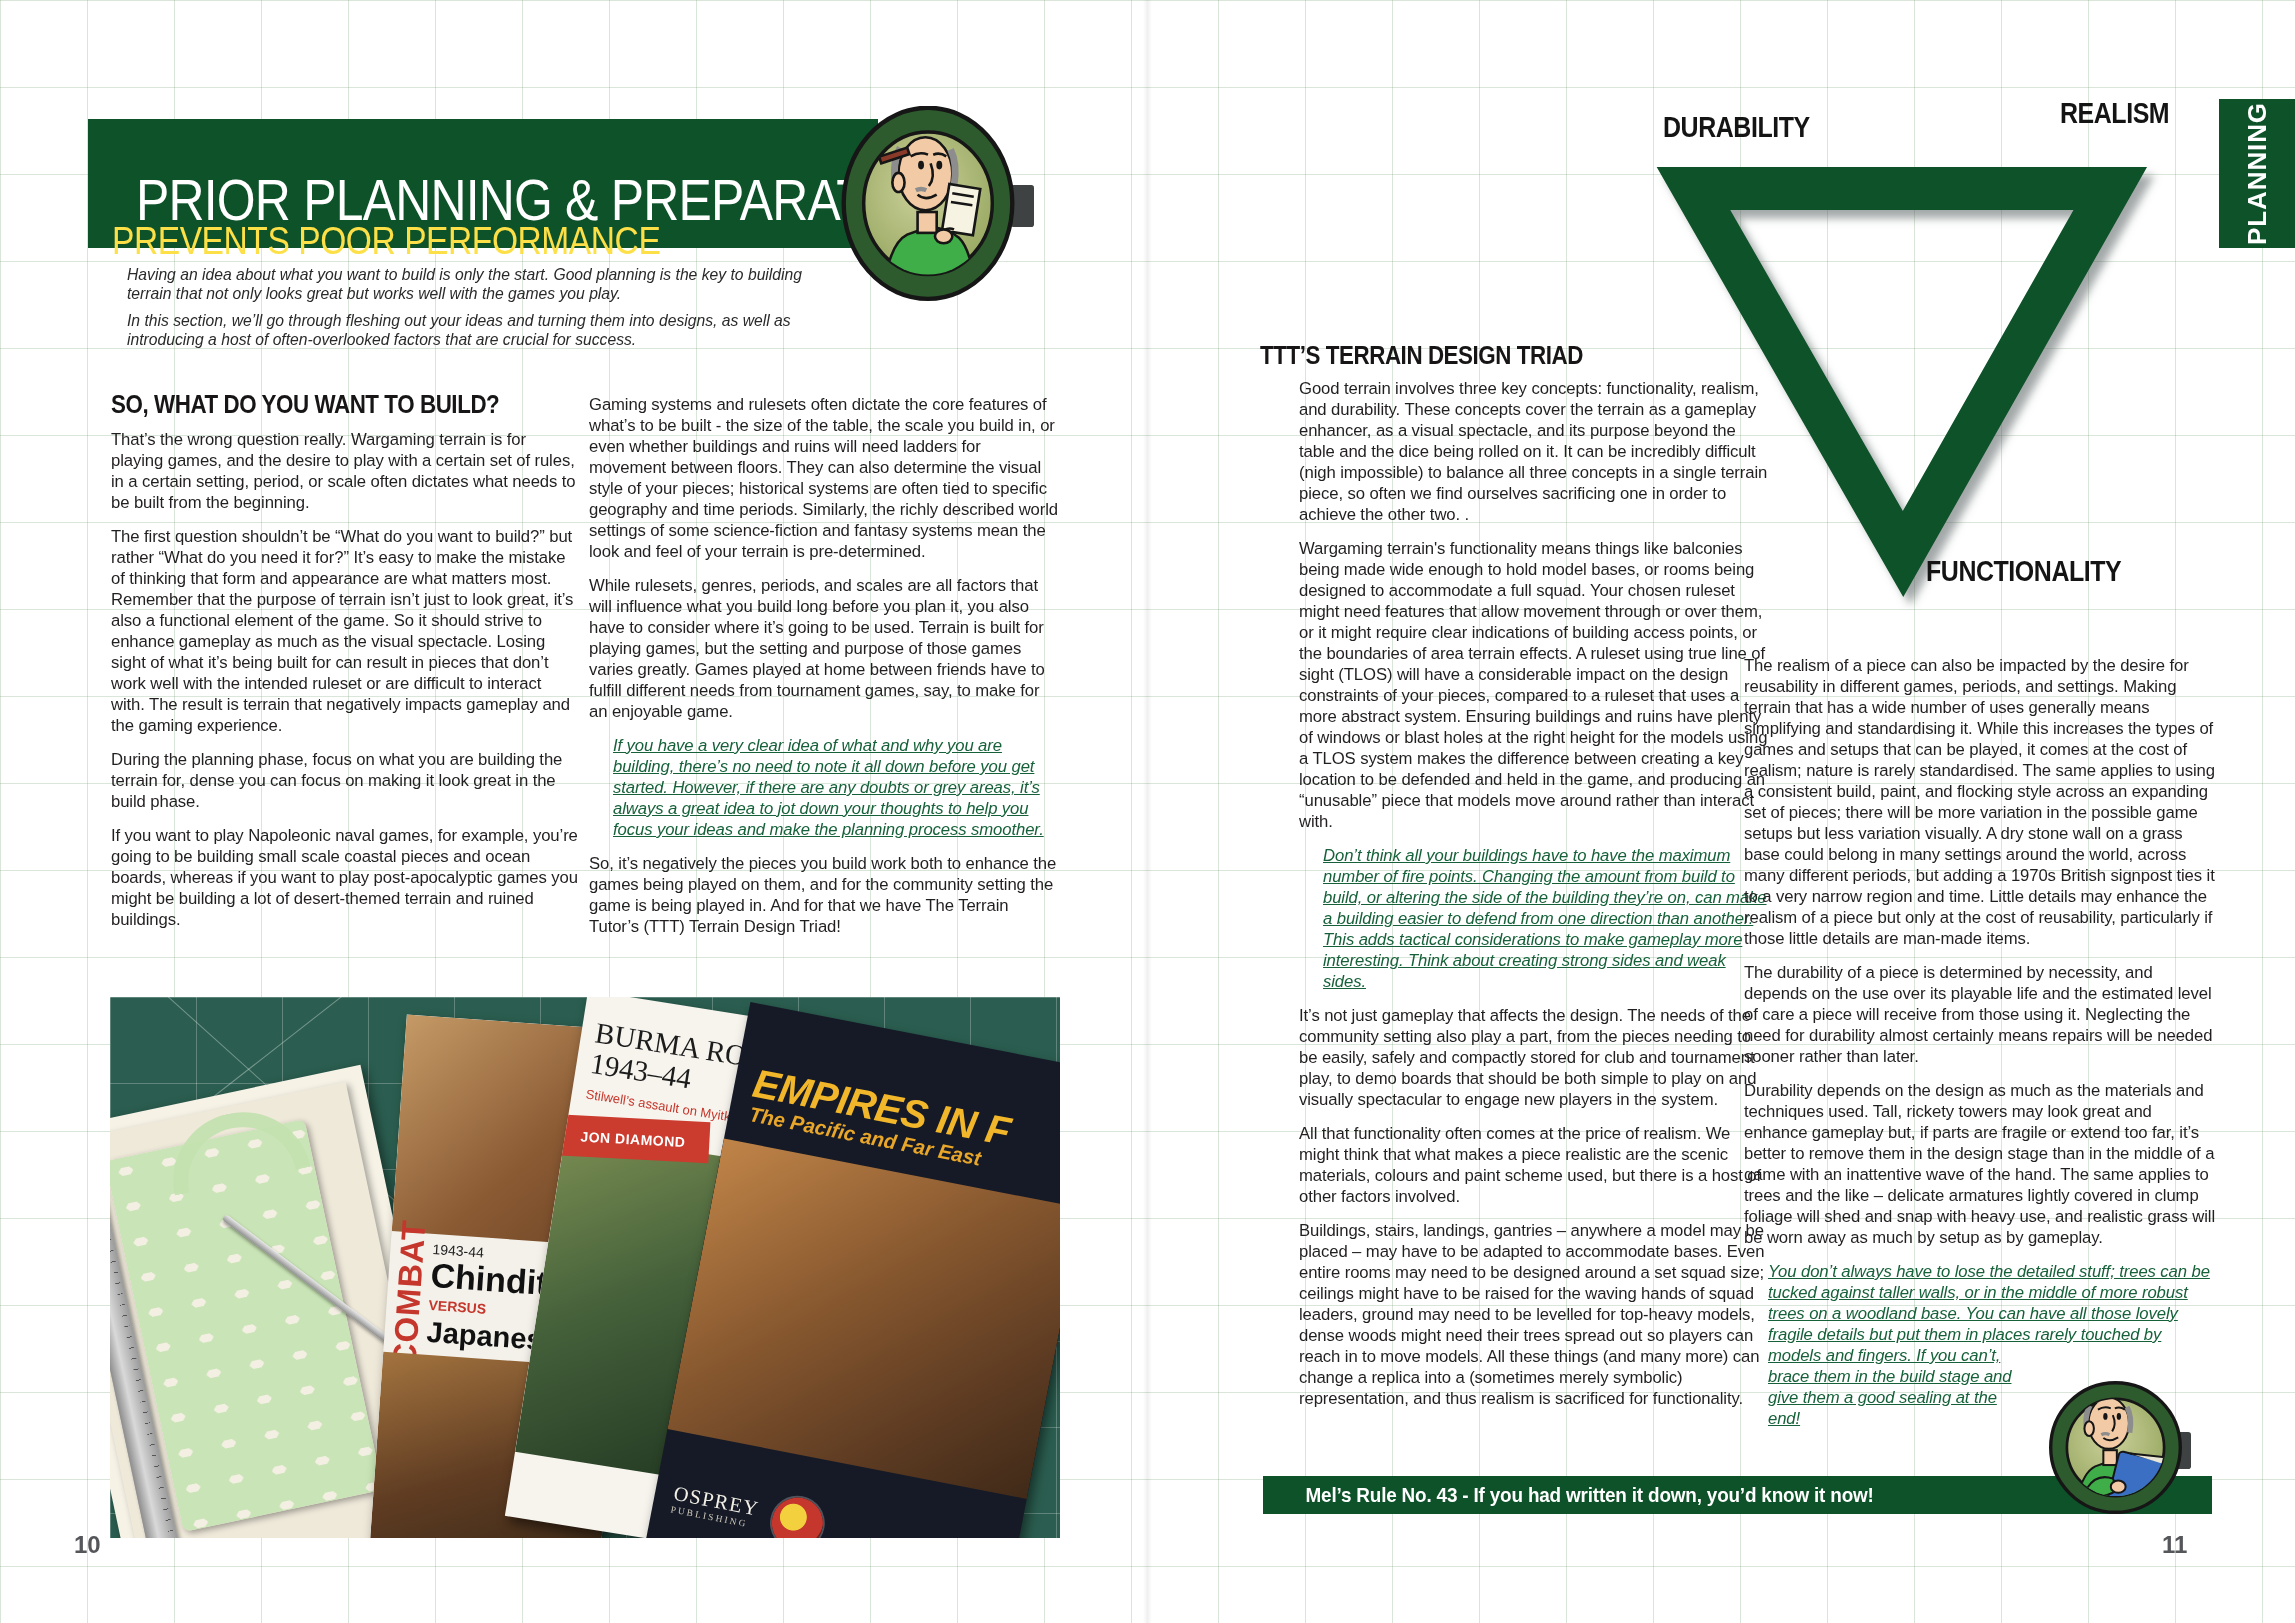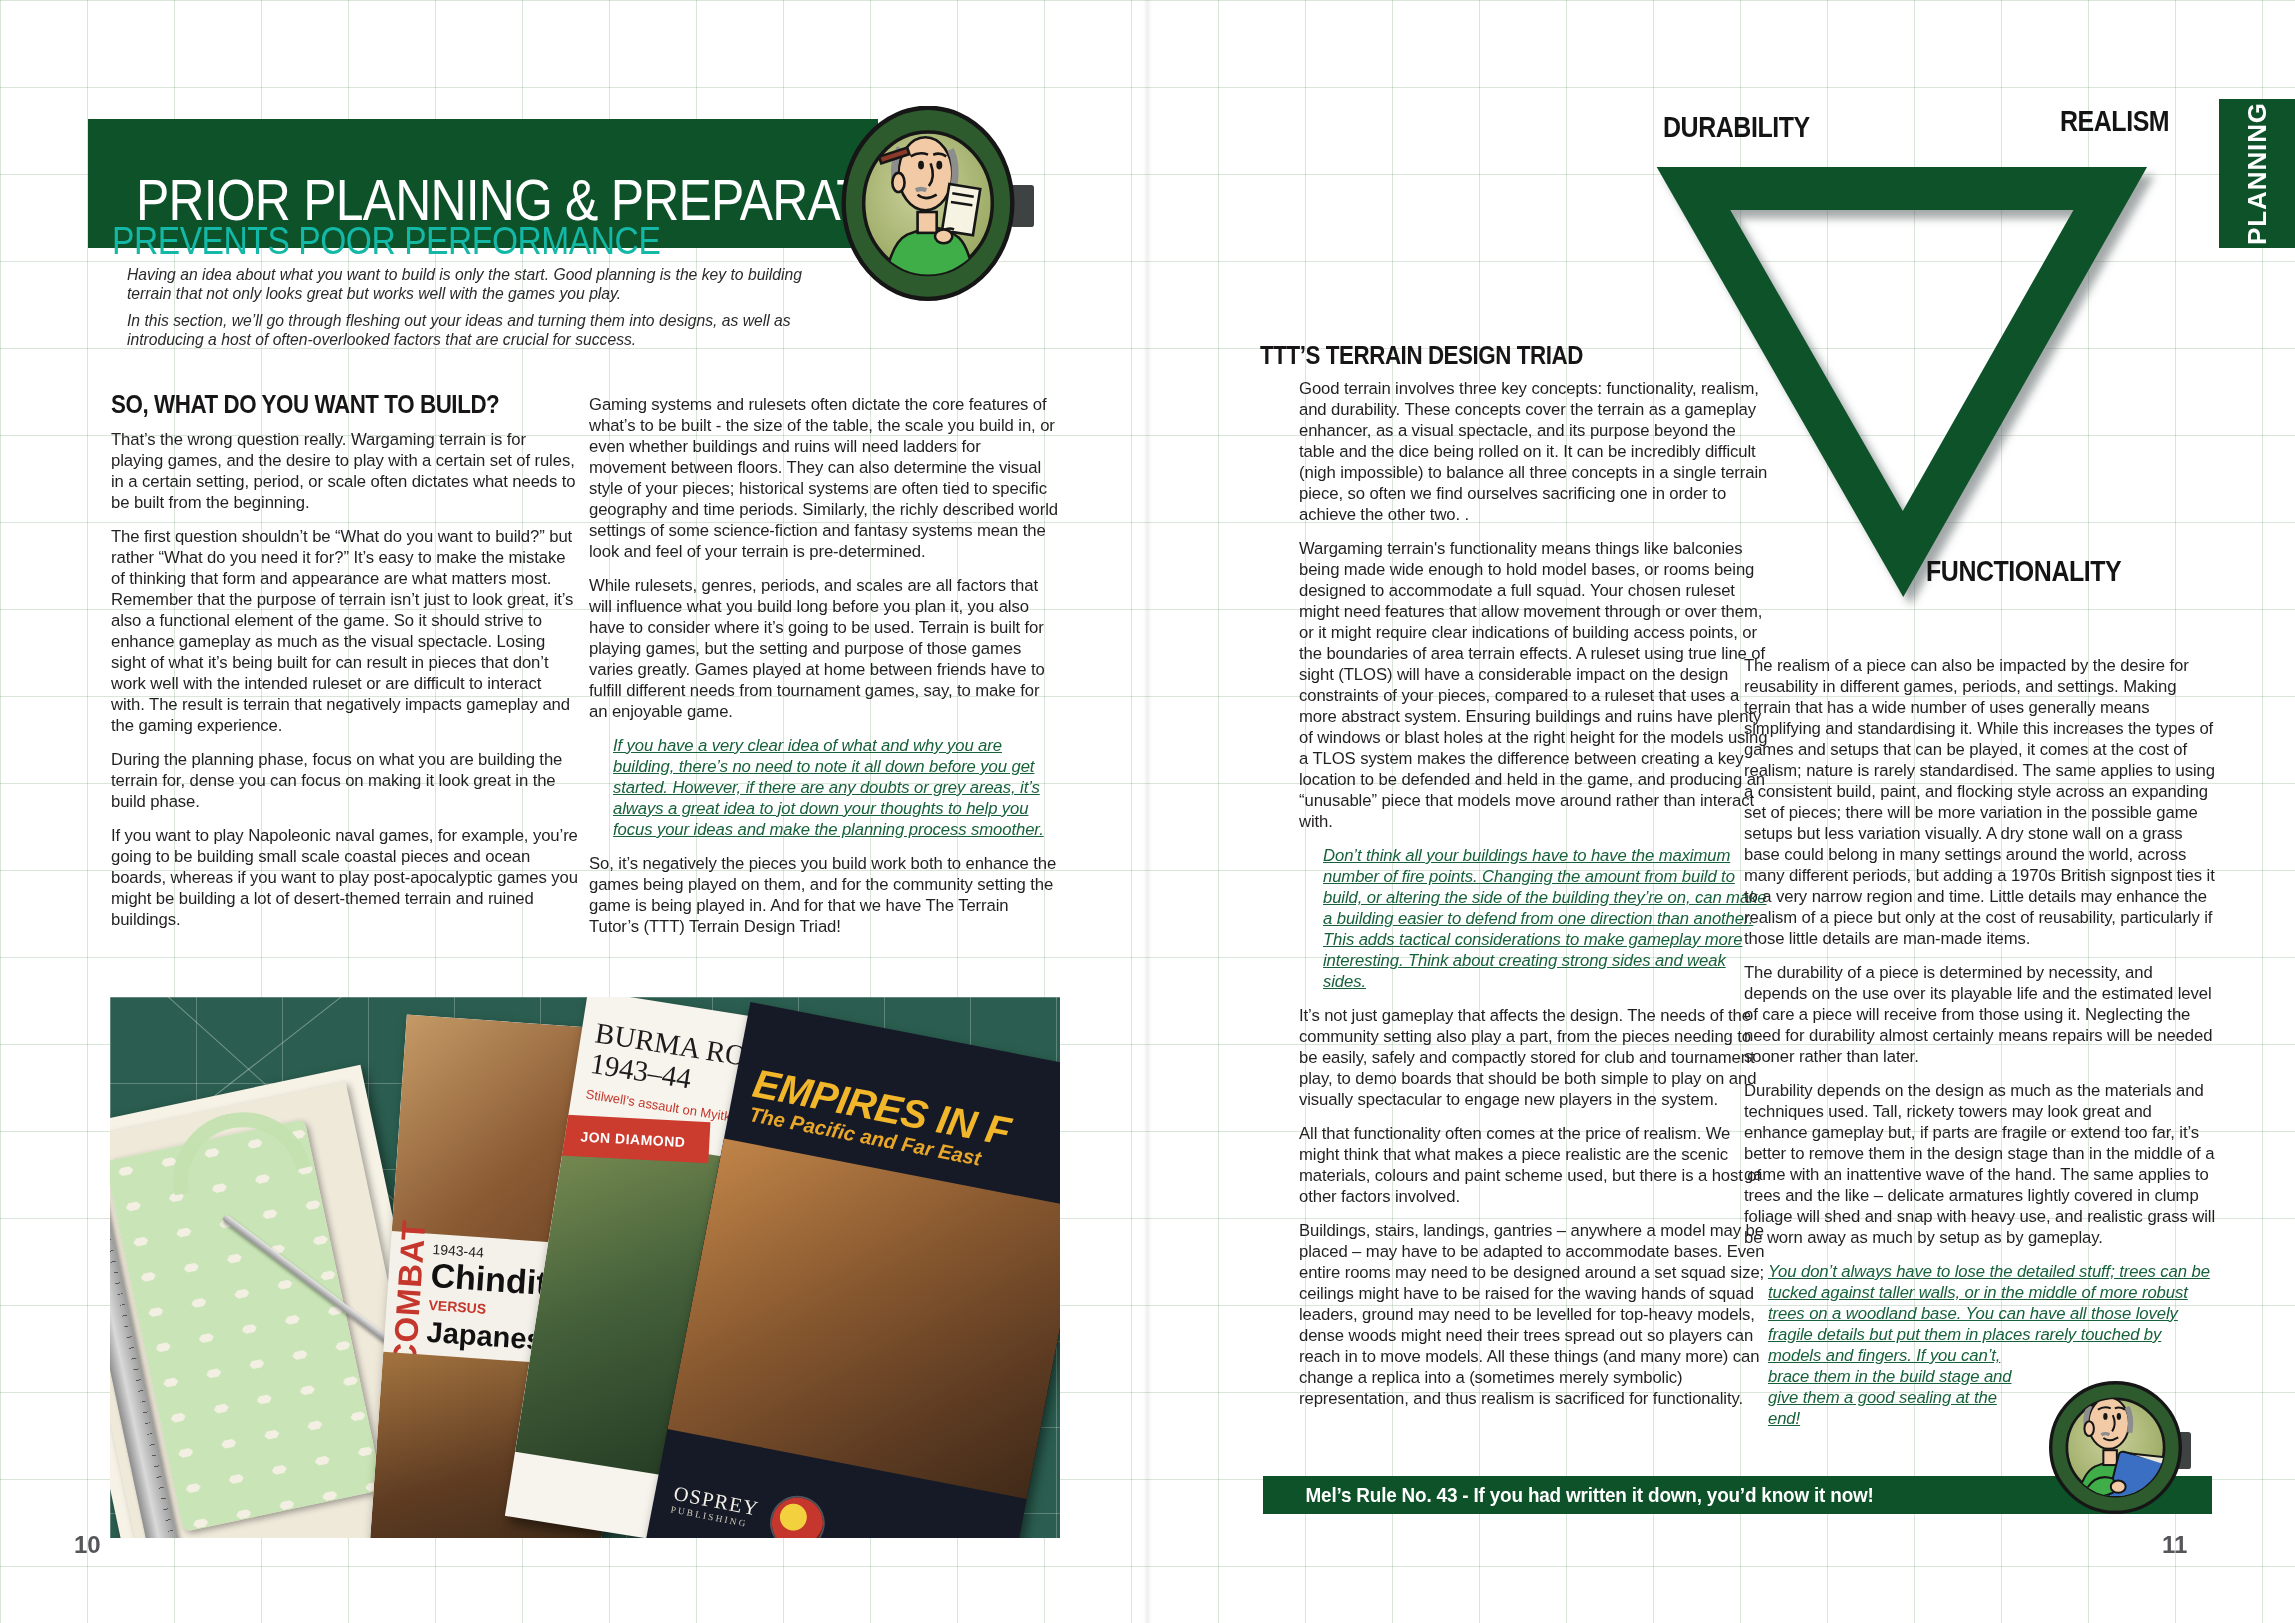--- a/index.html
+++ b/index.html
@@ -13,21 +13,21 @@
       linear-gradient(to bottom, rgba(130,170,130,.15) 0.5px, transparent 0.5px);
     background-size:87px 87px,87px 87px,29px 29px,29px 29px;}
   .fold{position:absolute;left:1143px;top:0;width:9.3px;height:1623px;z-index:1;
     background:linear-gradient(to right, rgba(0,0,0,0), rgba(0,0,0,.06), rgba(0,0,0,0));}
   .cond{display:inline-block;transform:scaleX(.86);transform-origin:0 50%;white-space:nowrap;}
   .cond-c{display:inline-block;transform:scaleX(.9);transform-origin:50% 50%;white-space:nowrap;}
 
   
   .band{position:absolute;left:88px;top:119px;width:790px;height:129px;background:#0d5229;z-index:2;}
   .title{position:absolute;left:24px;top:13px;font-size:58px;font-weight:normal;color:#fff;letter-spacing:-0.9px;line-height:1;margin-left:24px;}
-  .subtitle{position:absolute;left:24px;top:70px;font-size:39px;font-weight:normal;color:#14b8a6;letter-spacing:-0.5px;line-height:1;}
+  .subtitle{position:absolute;left:24px;top:70px;font-size:39px;font-weight:normal;color:#fde047;letter-spacing:-0.5px;line-height:1;}
 
   .intro{position:absolute;left:111px;width:722px;font-size:15.7px;line-height:19.4px;font-style:italic;color:#2a2a2a;z-index:2;margin:16px;}
 
   .sect-head{position:absolute;font-size:26px;font-weight:bold;color:#171516;line-height:1;z-index:2;margin:0;letter-spacing:-0.5px;}
 
   .col{position:absolute;z-index:2;}
   .col p{margin:0 0 13px 0;font-size:16.7px;line-height:21px;letter-spacing:-0.1px;}
   .quote{color:#166139;font-style:italic;margin-left:24px !important;width:calc(100% - 28px);text-decoration:underline;}
 
   .pagenum{position:absolute;font-size:24px;font-weight:bold;color:#55565a;z-index:3;}
@@ -237,21 +237,21 @@
       </div>
     </div>
 
     <div class="pagenum" style="left:74px;top:1531px;">10</div>
   </section>
 
   <section>
 
     <div class="triad-label" style="left:1648px;top:111px;margin-left:15px;">
       <span class="cond">DURABILITY</span></div>
-    <div class="triad-label" style="left:2060px;top:105px;">
+    <div class="triad-label" style="left:2060px;top:97px;">
       <span class="cond">REALISM</span></div>
 
     <svg class="tri-svg" width="537" height="458" viewBox="0 0 1160 990">
       <path d="M40 30 H1100 L573 960 Z M199 123 H941 L572 774 Z" fill="#0d5229" fill-rule="evenodd" style="filter:drop-shadow(16px 18px 9px rgba(70,80,80,.5));"></path>
     </svg>
 
     <div class="triad-label" style="left:1926px;top:555px;">
       <span class="cond">FUNCTIONALITY</span></div>
 
     <div class="tab">

